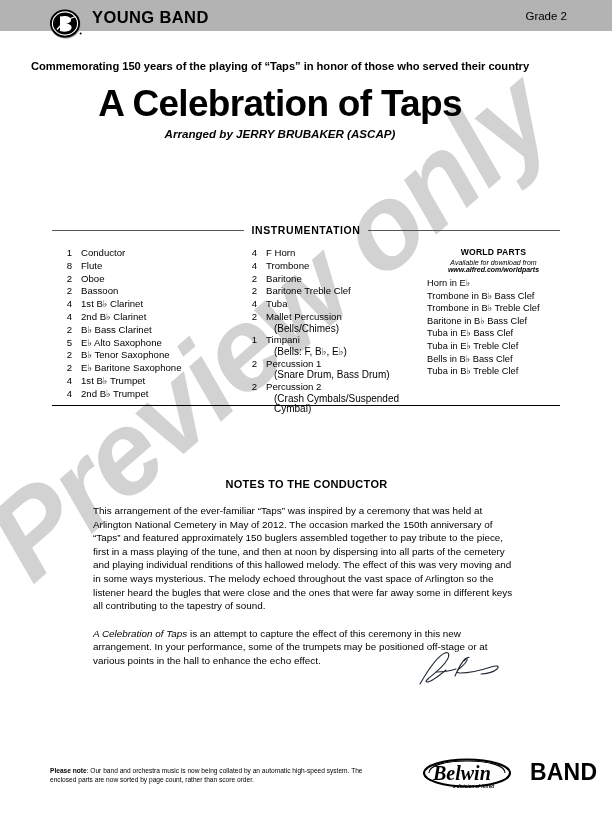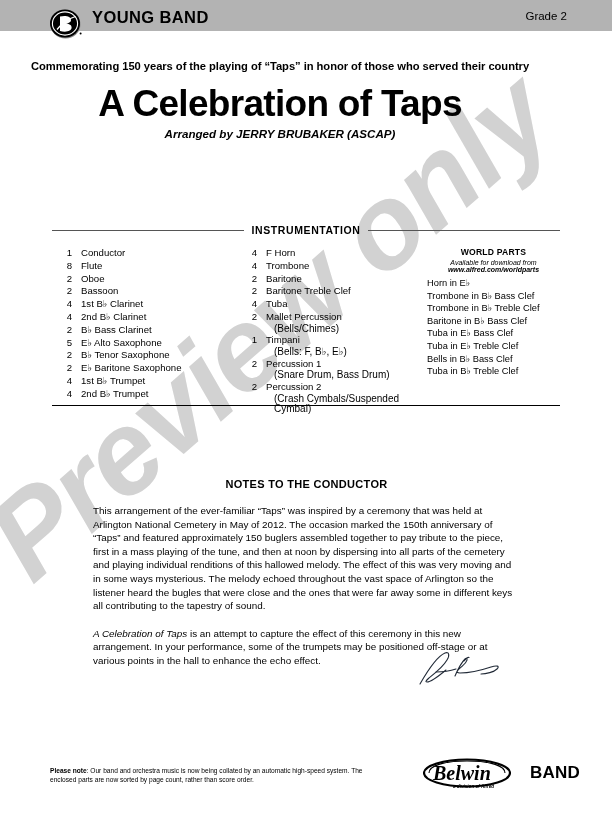--- a/index.html
+++ b/index.html
@@ -241,21 +241,21 @@
     top: 757px;
     width: 147px;
     height: 34px;
     z-index: 8;
     display: flex;
     align-items: center;
     gap: 16px;
   }
   #belwin-mark { width: 88px; height: 34px; flex: none; }
   #band-word {
-    font-size: 17px;
+    font-size: 23px;
     font-weight: bold;
     letter-spacing: 0.2px;
     margin-left: 3px;
     margin-bottom: 3px;
   }
 </style>
 </head>
 <body>
 
 <div id="watermark">

